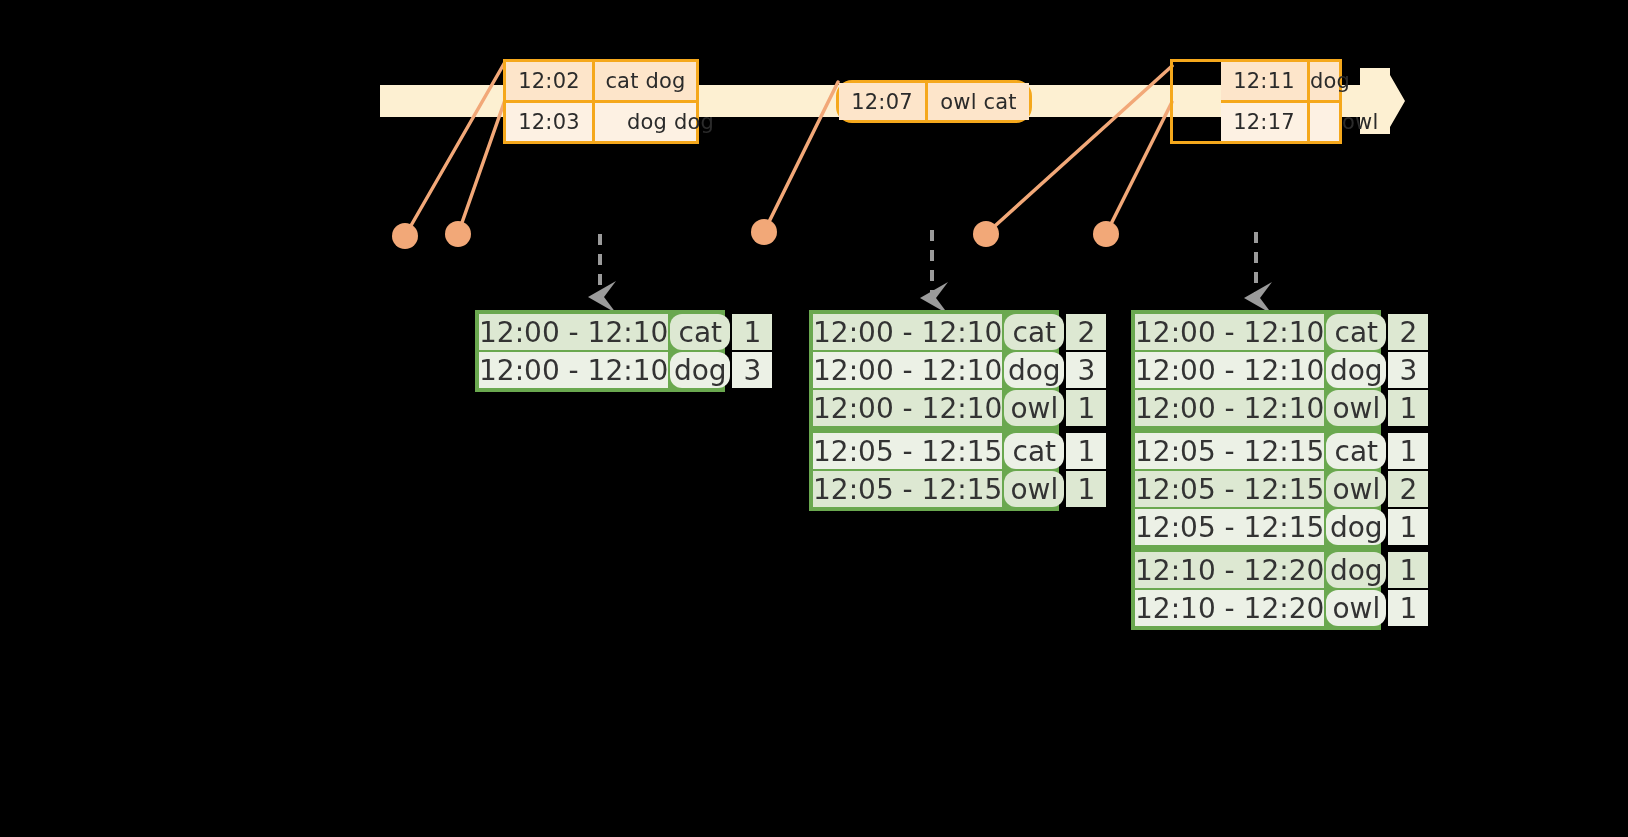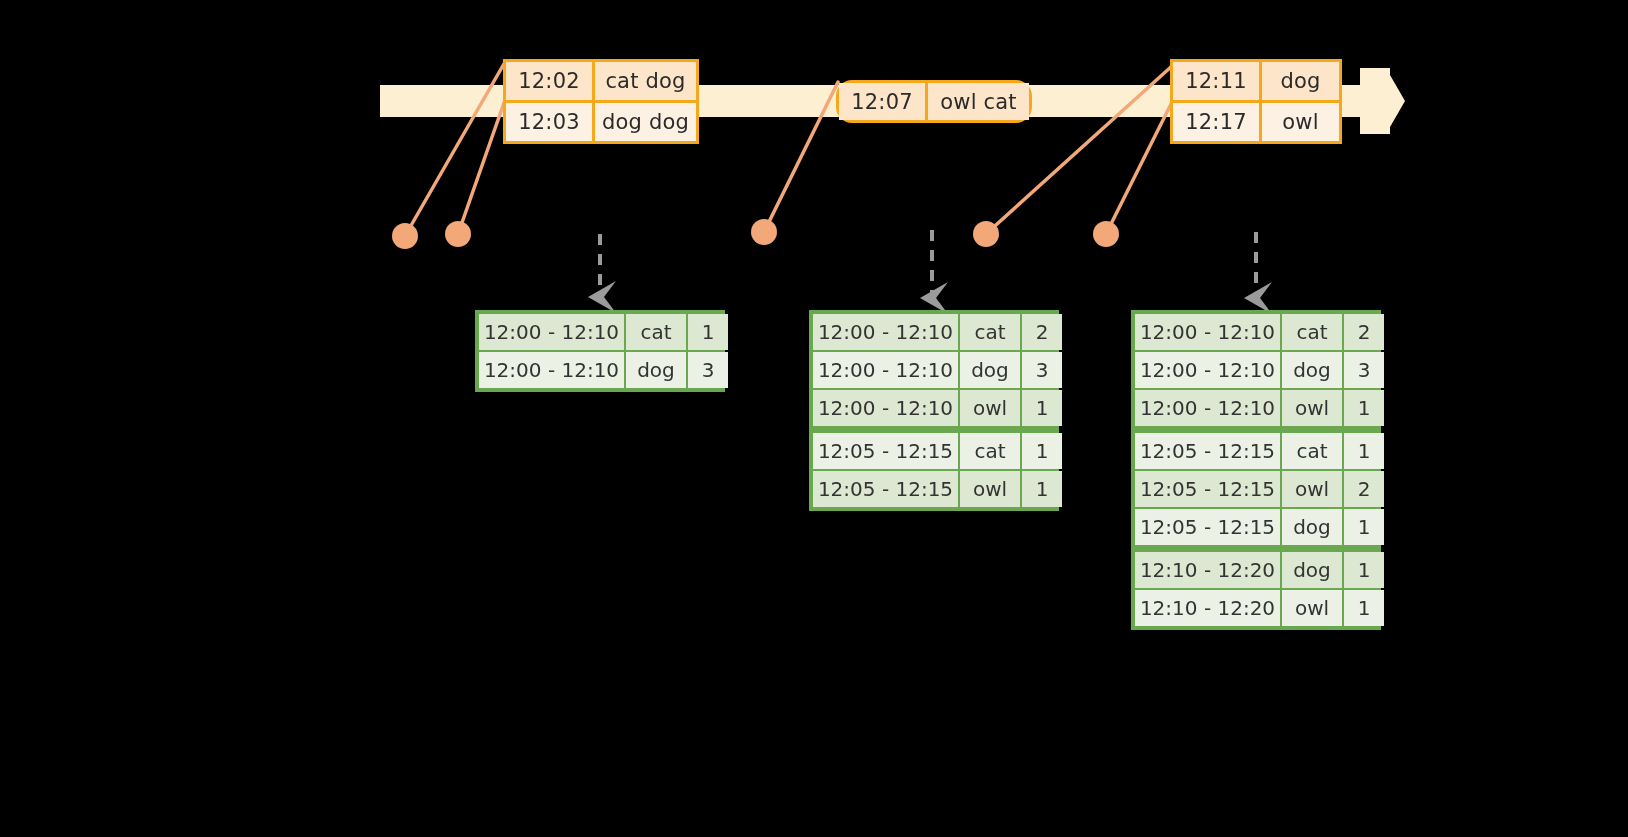--- a/index.html
+++ b/index.html
@@ -36,20 +36,21 @@
     display: flex;
     flex-direction: column;
     z-index: 5;
   }
   .event-row {
     display: flex;
     flex: 1 1 auto;
   }
   .event-row + .event-row {
     border-top: 3px solid #f5a81c;
+    gap: 32px;
   }
   .event-row.shade-a { background: #fde5ca; }
   .event-row.shade-b { background: #fdf1e3; }
   .event-time, .event-words {
     display: flex;
     align-items: center;
     justify-content: center;
     font-size: 21px;
     color: #2b2b2b;
     letter-spacing: 0.2px;
@@ -78,28 +79,28 @@
   }
   .rt-row {
     display: flex;
     gap: 2px;
     height: 36px;
   }
   .rt-cell {
     display: flex;
     align-items: center;
     justify-content: center;
-    font-size: 20px;
+    font-size: 28px;
     color: #333333;
     white-space: nowrap;
   }
   .rt-row.shade-a .rt-cell { background: #dde8d2; }
   .rt-row.shade-b .rt-cell { background: #ecf1e6; }
   .rt-win  { flex: 0 0 145px; }
-  .rt-key  { flex: 0 0 60px; }
+  .rt-key  { flex: 0 0 60px; border-radius: 12px; }
   .rt-cnt  { flex: 0 0 40px; }
 
   .rt-group-gap { height: 3px; }
 </style>
 </head>
 <body>
 
 <div id="stage">
 
   <svg id="svg-layer" viewBox="0 0 1628 837" xmlns="http://www.w3.org/2000/svg">
@@ -149,21 +150,21 @@
     </div>
   </div>
 
   <div class="event-box" style="left:836px; top:80px; width:196px; height:43px;border-radius:16px;">
     <div class="event-row shade-a">
       <span class="event-time">12:07</span>
       <span class="event-words">owl cat</span>
     </div>
   </div>
 
-  <div class="event-box" style="left:1170px; top:59px; width:172px; height:85px;">
+  <div class="event-box" style="left:1170px; top:59px; width:172px; height:85px;padding-left:48px;">
     <div class="event-row shade-a">
       <span class="event-time">12:11</span>
       <span class="event-words">dog</span>
     </div>
     <div class="event-row shade-b">
       <span class="event-time">12:17</span>
       <span class="event-words">owl</span>
     </div>
   </div>
 

